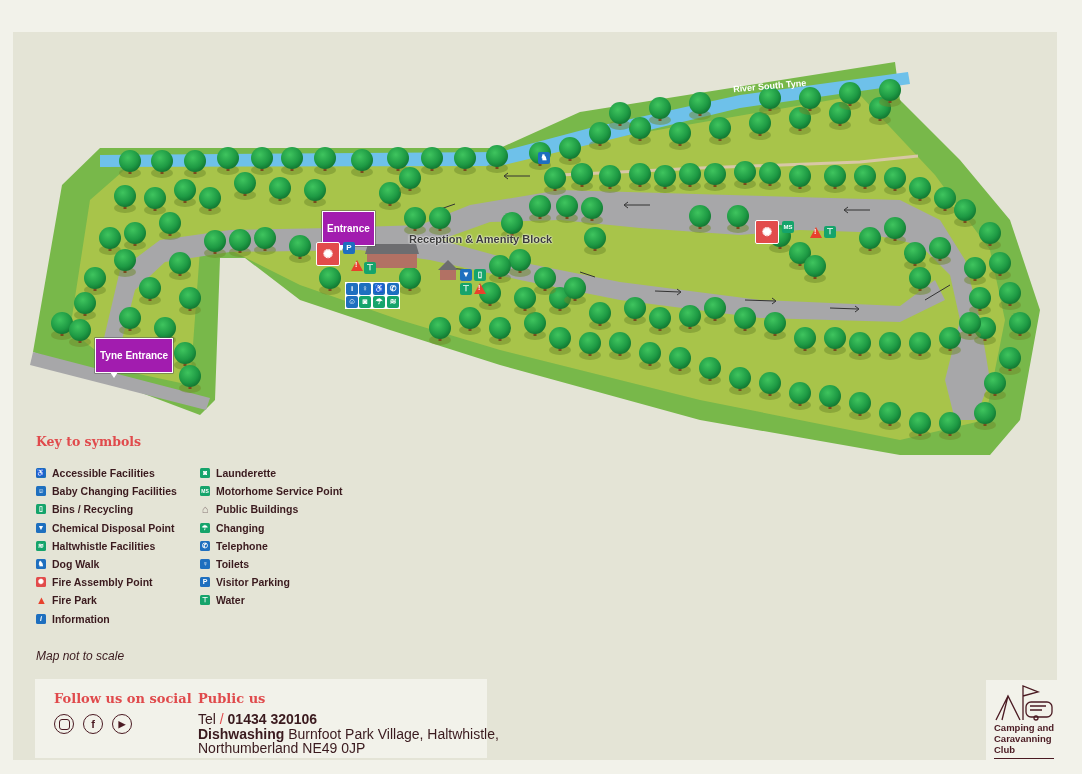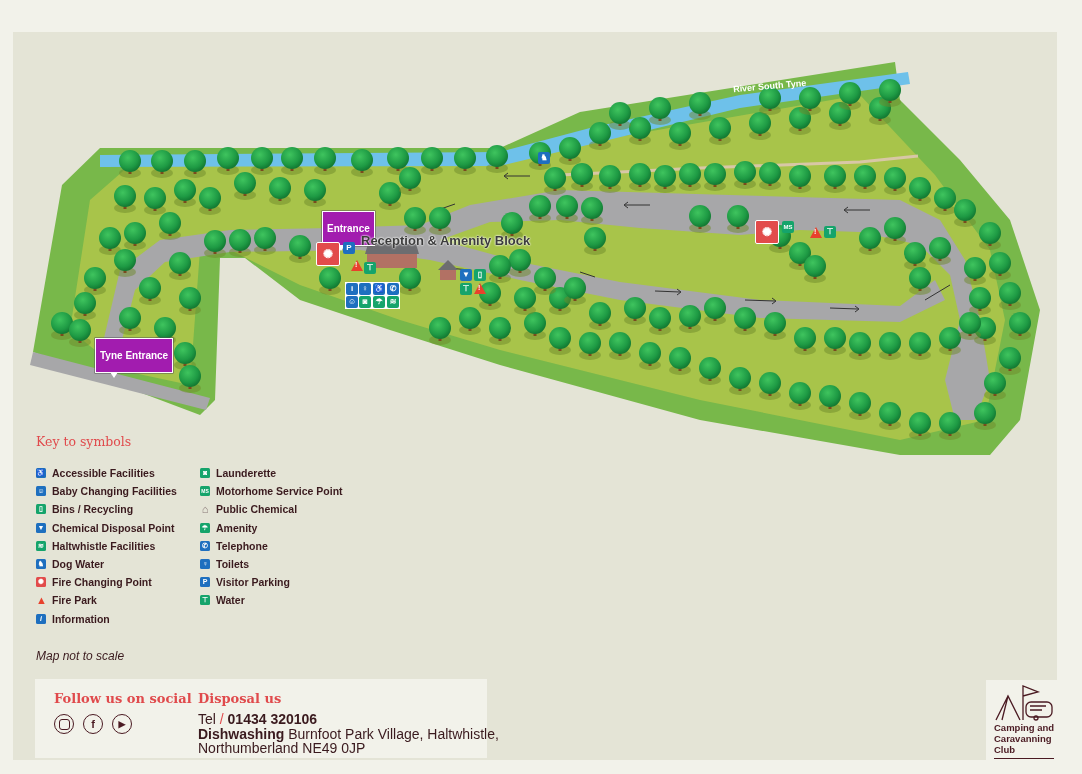--- a/index.html
+++ b/index.html
@@ -1,30 +1,30 @@
 <!DOCTYPE html>
 <html><head>
 <meta charset="utf-8">
 <style>
   html,body{margin:0;padding:0;}
   body{width:1082px;height:774px;background:#f2f2ea;position:relative;overflow:hidden;font-family:"Liberation Sans",sans-serif;color:#3a1a1e;}
   .panel{position:absolute;left:13px;top:32px;width:1044px;height:728px;background:#e4e4d6;}
   .map{position:absolute;left:0;top:0;}
   .sign{position:absolute;background:#a21caf;color:#fff;font-size:10px;font-weight:bold;padding:11px 4px;border:1.5px solid #fff;box-shadow:0 0 0 0.5px #555;white-space:nowrap;}
   .sign:after{content:"";position:absolute;bottom:-6px;left:14px;border-left:4px solid transparent;border-right:4px solid transparent;border-top:6px solid #fff;}
-  .map-label{position:absolute;font-size:13px;font-weight:bold;color:#3c3c3c;text-shadow:0 0 2px #fff,0 0 2px #fff;white-space:nowrap;}
+  .map-label{position:absolute;font-size:11px;font-weight:bold;color:#3c3c3c;text-shadow:0 0 2px #fff,0 0 2px #fff;white-space:nowrap;margin-left:48px;}
   .river-label{position:absolute;font-size:9px;font-weight:bold;color:#fff;transform:rotate(-5deg);white-space:nowrap;}
   .ico{position:absolute;width:12px;height:12px;border-radius:2px;color:#fff;font-size:8px;line-height:12px;text-align:center;font-weight:bold;}
   .ico.blue{background:#1e6fbf;}
   .ico.green{background:#15a46b;}
   .ico.red{background:#e24b4b;}
   .ico.big{width:22px;height:22px;line-height:22px;font-size:12px;border:1.5px solid #fff;}
   .tri{position:absolute;width:0;height:0;border-left:6px solid transparent;border-right:6px solid transparent;border-bottom:11px solid #e8412c;}
   .tri:after{content:"!";position:absolute;left:-2px;top:1px;color:#fff;font-size:7px;font-weight:bold;}
-  .key-title{position:absolute;left:36px;top:434px;font-family:"DejaVu Serif",serif;font-weight:normal;font-size:12.5px;color:#e04a4c;}
+  .key-title{position:absolute;left:36px;top:434px;font-family:"DejaVu Serif",serif;font-weight:bold;font-size:12.5px;color:#e04a4c;}
   .key-col{position:absolute;top:464px;}
   .key-item{display:flex;align-items:center;height:18.2px;font-size:10.5px;font-weight:bold;color:#3a1a1e;}
   .key-item .sw{width:10px;height:10px;border-radius:1.5px;margin-right:6px;color:#fff;font-size:7px;line-height:10px;text-align:center;}
   .note{position:absolute;left:36px;top:649px;font-size:12px;font-style:italic;color:#3a1a1e;}
   .footer-box{position:absolute;left:35px;top:679px;width:452px;height:79px;background:#f2f2ea;}
   .f-h{position:absolute;font-family:"DejaVu Serif",serif;font-weight:bold;font-size:13px;color:#e04a4c;}
   .social{position:absolute;top:714px;width:20px;height:20px;border:1.8px solid #4a1a22;border-radius:50%;box-sizing:border-box;display:flex;align-items:center;justify-content:center;color:#4a1a22;font-size:11px;font-weight:bold;}
   .ct{position:absolute;left:198px;font-size:14px;color:#3a1a1e;white-space:nowrap;}
   .ct b{font-weight:bold;}
   .logo-box{position:absolute;left:986px;top:680px;width:71px;height:80px;background:#f2f2ea;}
@@ -274,25 +274,25 @@
   <div class="key-item">
       <span class="sw" style="background:#1e6fbf">▼</span>
       <span>Chemical Disposal Point</span>
     </div>
   <div class="key-item">
       <span class="sw" style="background:#15a46b">≋</span>
       <span>Haltwhistle Facilities</span>
     </div>
   <div class="key-item">
       <span class="sw" style="background:#1e6fbf">♞</span>
-      <span>Dog Water</span>
+      <span>Dog Walk</span>
     </div>
   <div class="key-item">
       <span class="sw" style="background:#e24b4b">✺</span>
-      <span>Fire Changing Point</span>
+      <span>Fire Assembly Point</span>
     </div>
   <div class="key-item">
       <span class="sw" style="background:transparent;color:#e8412c;font-size:11px;">▲</span>
       <span>Fire Park</span>
     </div>
   <div class="key-item">
       <span class="sw" style="background:#1e6fbf;font-style:italic;">i</span>
       <span>Information</span>
     </div>
 </div>
@@ -300,25 +300,25 @@
   <div class="key-item">
       <span class="sw" style="background:#15a46b">◙</span>
       <span>Launderette</span>
     </div>
   <div class="key-item">
       <span class="sw" style="background:#15a46b;font-size:5px;">MS</span>
       <span>Motorhome Service Point</span>
     </div>
   <div class="key-item">
       <span class="sw" style="background:transparent;color:#8a7a78;font-size:11px;">⌂</span>
-      <span>Public Chemical</span>
+      <span>Public Buildings</span>
     </div>
   <div class="key-item">
       <span class="sw" style="background:#15a46b">☂</span>
-      <span>Amenity</span>
+      <span>Changing</span>
     </div>
   <div class="key-item">
       <span class="sw" style="background:#1e6fbf">✆</span>
       <span>Telephone</span>
     </div>
   <div class="key-item">
       <span class="sw" style="background:#1e6fbf">♀</span>
       <span>Toilets</span>
     </div>
   <div class="key-item">
@@ -328,21 +328,21 @@
   <div class="key-item">
       <span class="sw" style="background:#15a46b">⊤</span>
       <span>Water</span>
     </div>
 </div>
 
 <div class="note">Map not to scale</div>
 
 <div class="footer-box"></div>
 <div class="f-h" style="left:54px;top:691px;">Follow us on social</div>
-<div class="f-h" style="left:198px;top:691px;">Disposal us</div>
+<div class="f-h" style="left:198px;top:691px;">Public us</div>
 <a class="social" style="left:54px;">
     <span style="display:block;width:9px;height:9px;border:1.5px solid #4a1a22;border-radius:3px;"></span>
   </a>
 <a class="social" style="left:83px;">f</a>
 <a class="social" style="left:112px;font-size:9px;">▶</a>
 <div class="ct" style="top:711px;">
   <span>Tel</span>
   <span style="color:#e04a4c">/</span>
   <b>01434 320106</b>
 </div>

